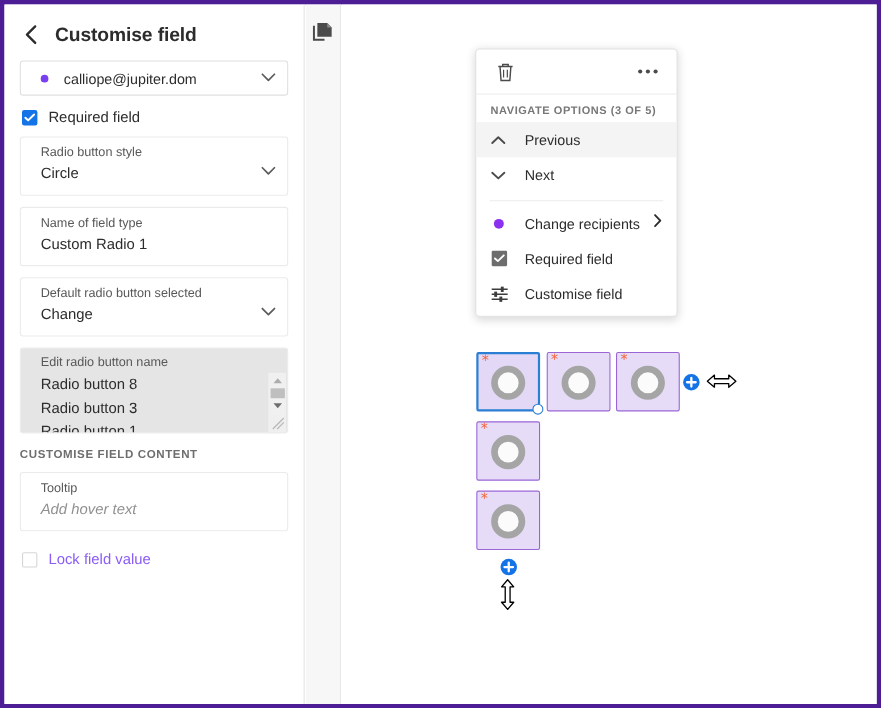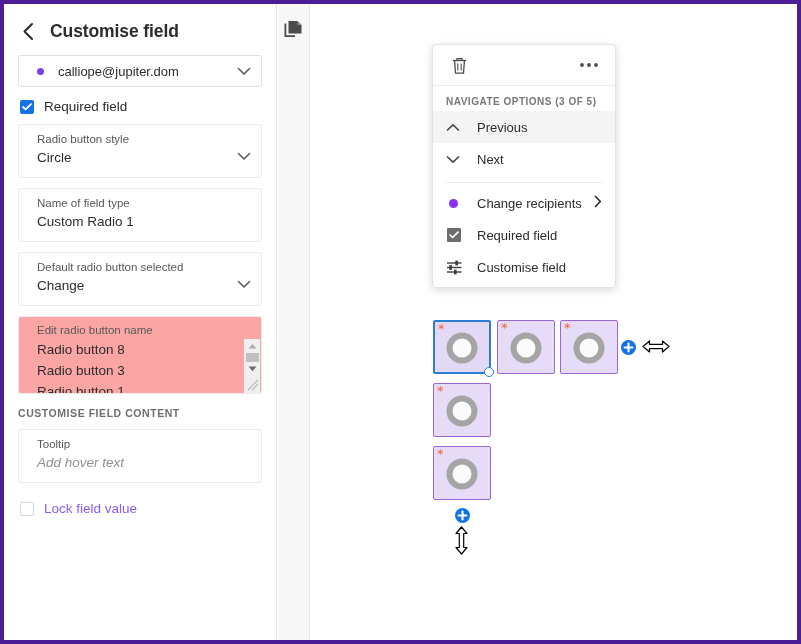--- a/index.html
+++ b/index.html
@@ -130,21 +130,21 @@
   .fieldcard .chev {
     position: absolute;
     right: 10px;
     bottom: 12px;
   }
 
   
   .listcard {
     position: relative;
     margin: 10px 14px 0 14px;
-    background: #fca5a5;
+    background: #e5e5e5;
     border: 1px solid #ebebeb;
     border-radius: 3px;
     height: 78px;
     overflow: hidden;
   }
   .listcard .f-label {
     font-size: 11.5px;
     color: #585858;
     padding: 7px 0 0 18px;
   }

